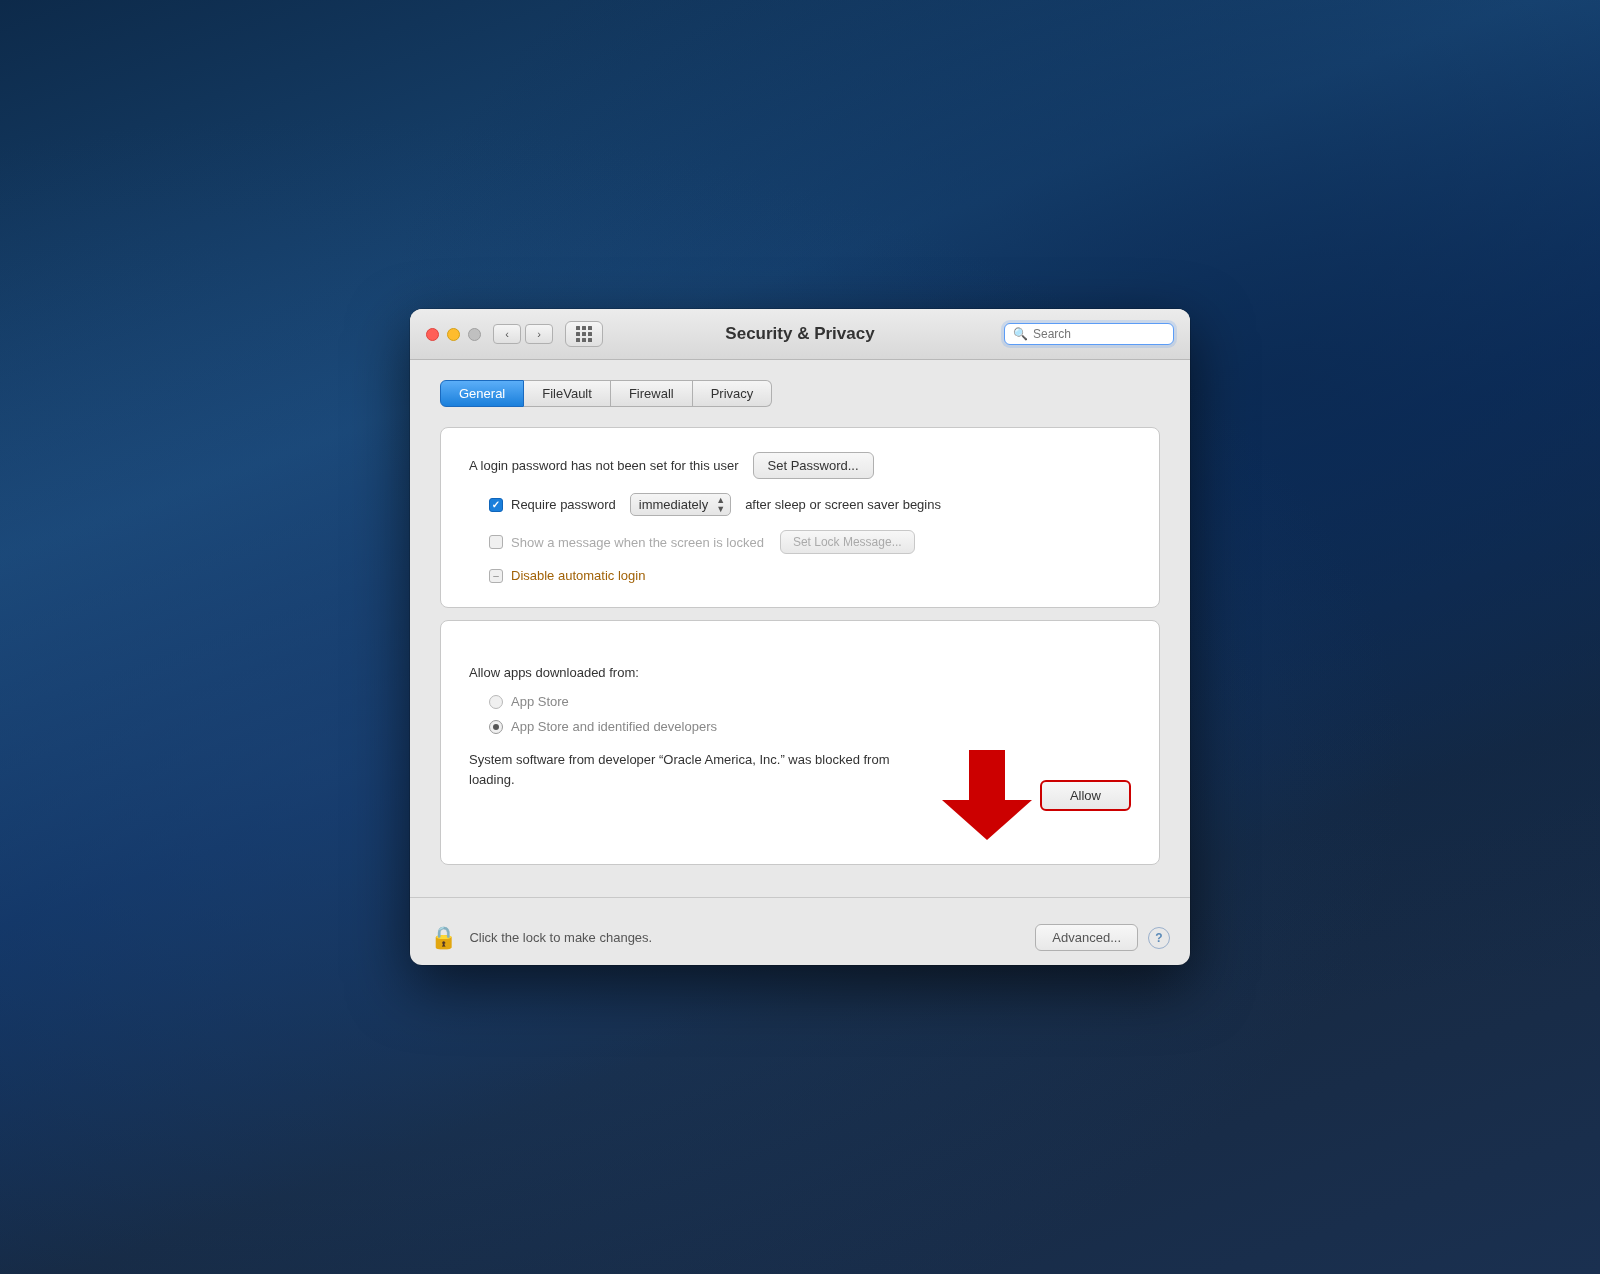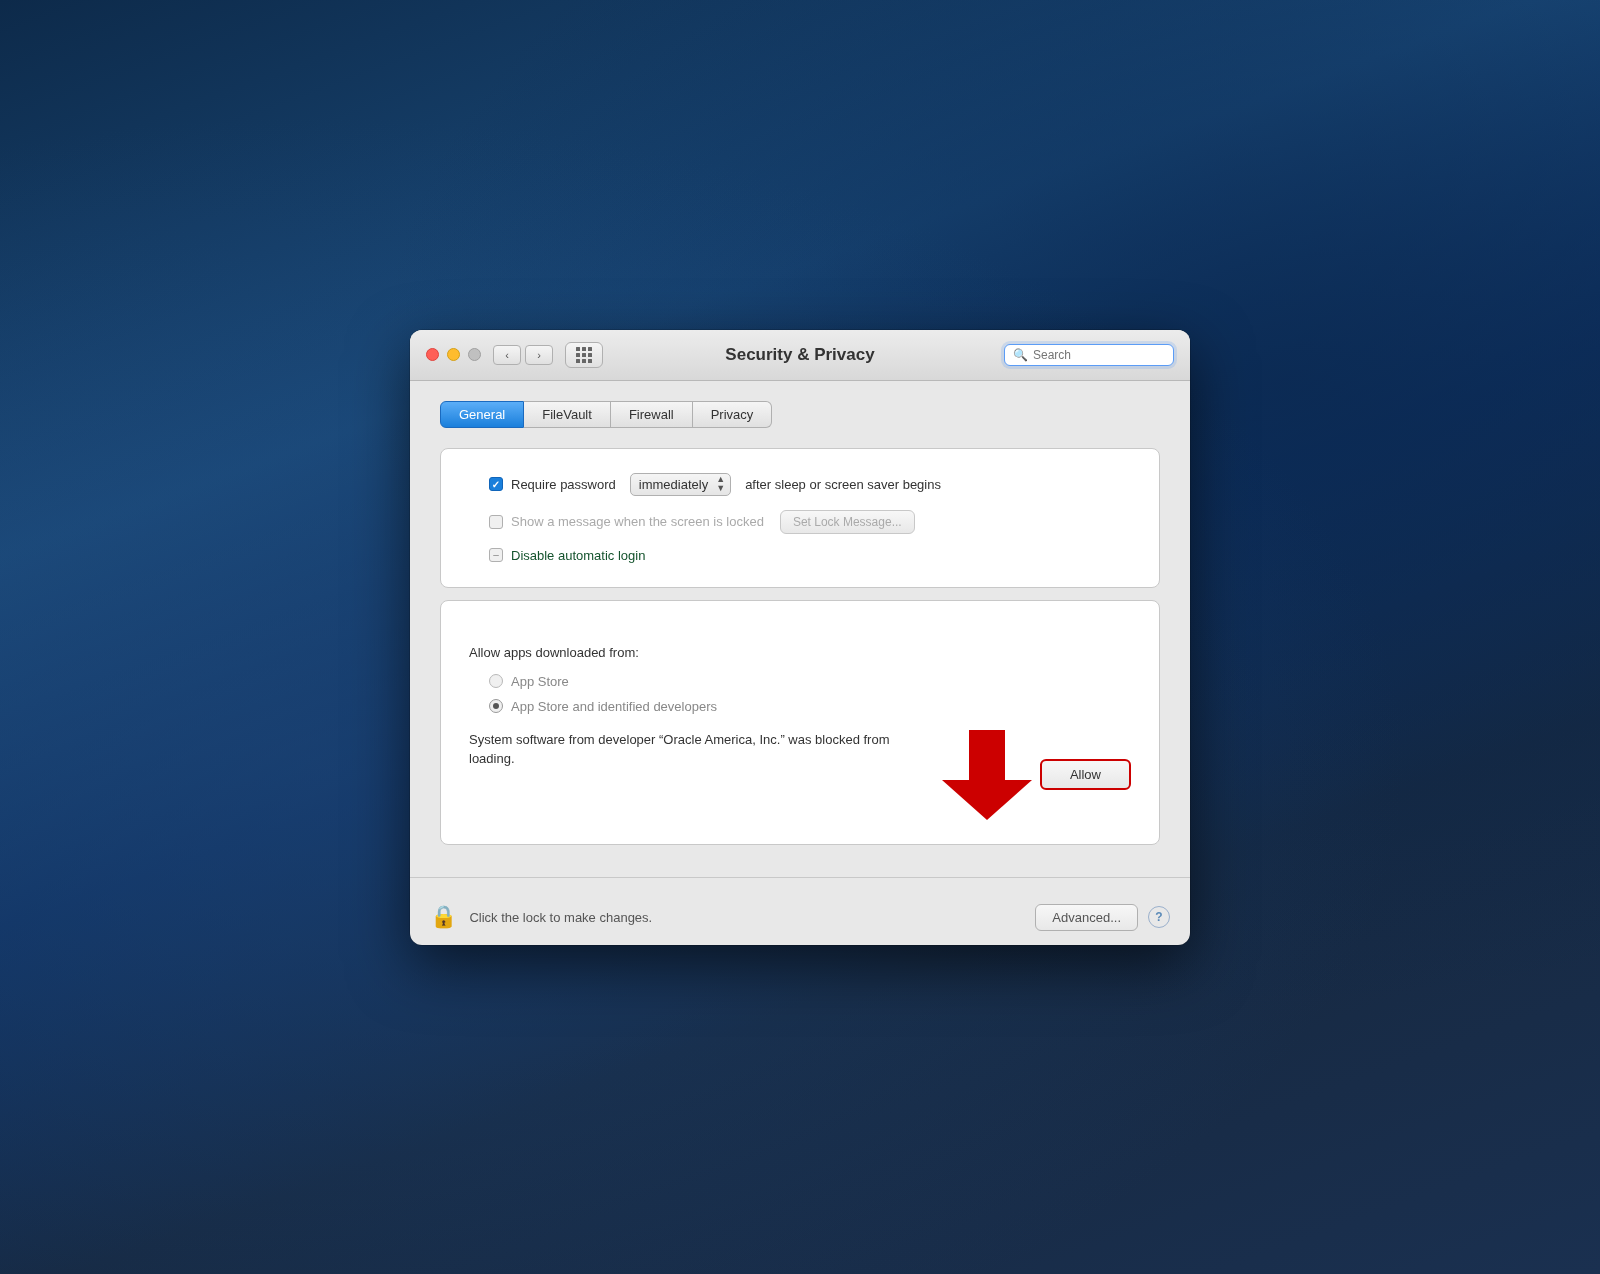--- a/index.html
+++ b/index.html
@@ -520,20 +520,24 @@
 
     <div class="tabs">
       <div class="tab active">General</div>
       <div class="tab">FileVault</div>
       <div class="tab">Firewall</div>
       <div class="tab">Privacy</div>
     </div>
 
     <div class="panel">
 
+      <div class="panel-row">
+        <span class="panel-text">A login password has not been set for this user</span>
+        <button class="set-password-btn">Set Password...</button>
+      </div>
 
       <div class="require-row panel-row">
         <div class="checkbox-checked"></div>
         <span class="panel-text">Require password</span>
         <div class="dropdown-select" style="margin: 0 6px;">
           <span>immediately</span>
           <div class="dropdown-arrows">
             <span>▲</span>
             <span>▼</span>
           </div>
@@ -542,21 +546,21 @@
       </div>
 
       <div class="panel-row" style="padding-left:20px; gap:8px;">
         <div class="checkbox-unchecked"></div>
         <span class="panel-text" style="color:#aaa;">Show a message when the screen is locked</span>
         <button class="lock-msg-btn">Set Lock Message...</button>
       </div>
 
       <div class="panel-row" style="padding-left:20px; gap:8px;">
         <div class="checkbox-partial"></div>
-        <span class="panel-text" style="color:#14532d;">Disable automatic login</span>
+        <span class="panel-text" style="color:#a16207;">Disable automatic login</span>
       </div>
 
     </div>
 
     <div class="panel2">
 
       <div class="allow-apps-title">Allow apps downloaded from:</div>
 
       <div class="radio-option">
         <div class="radio-unchecked"></div>

